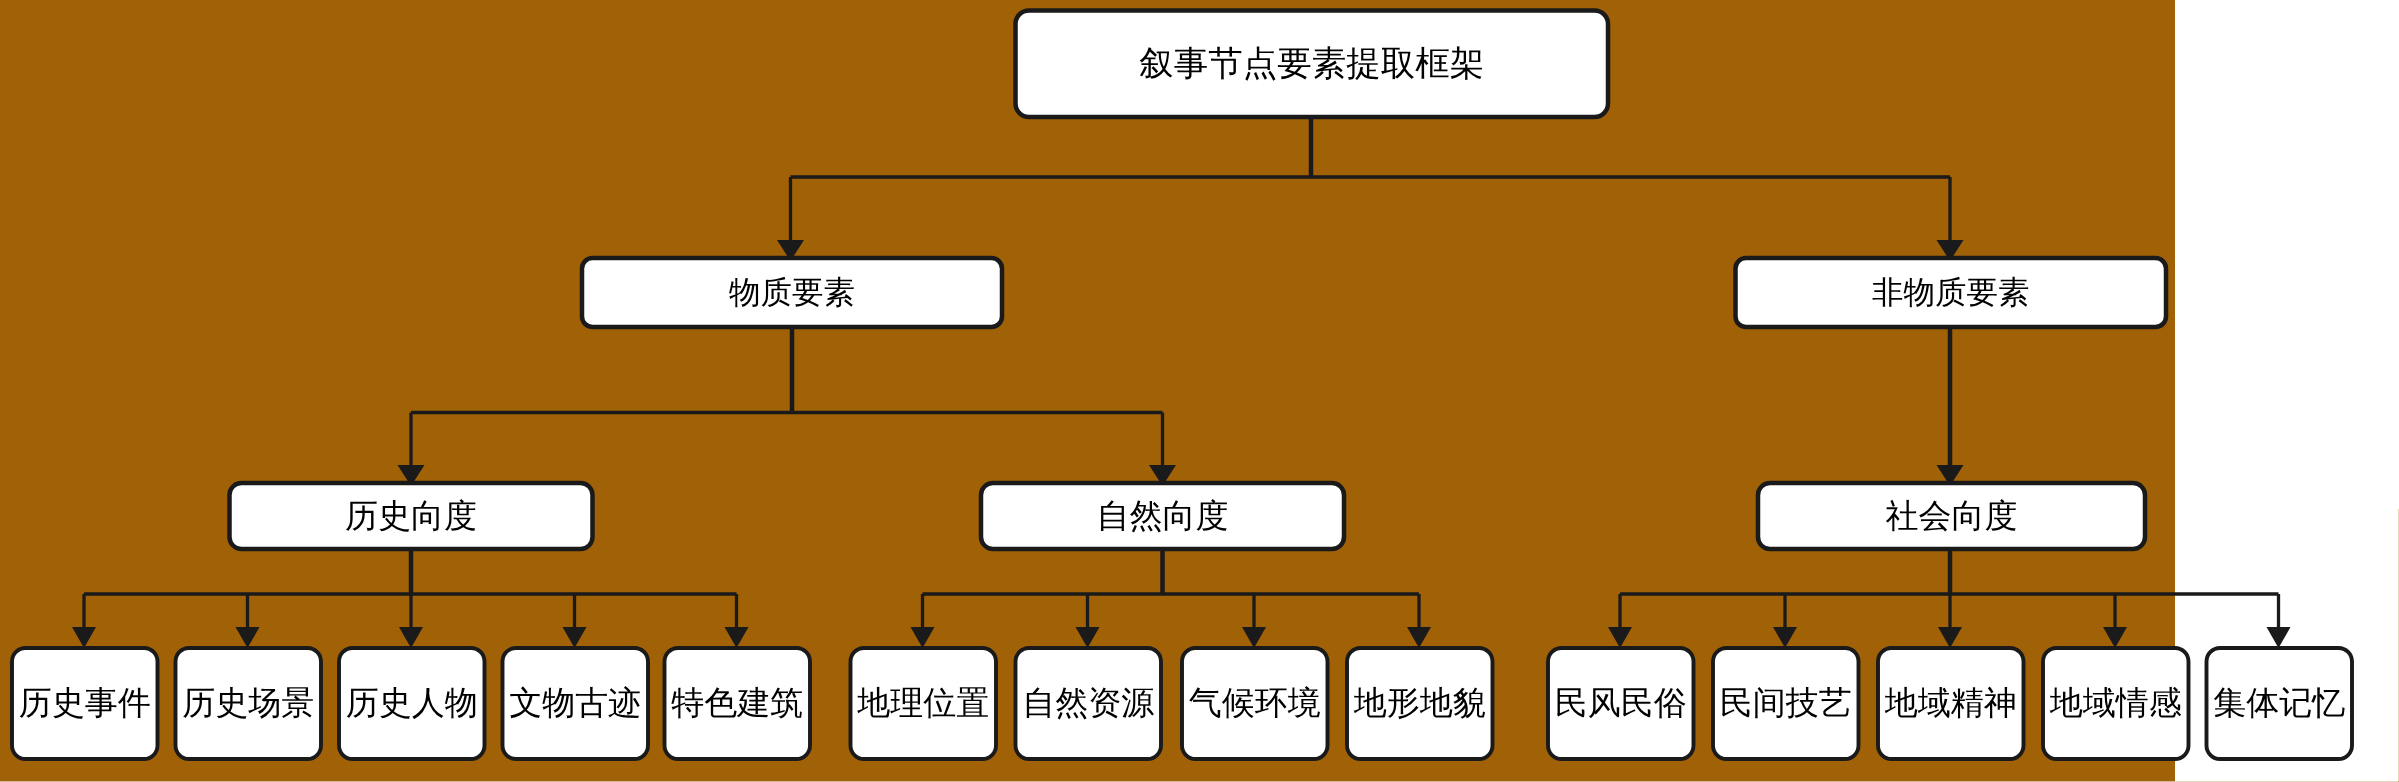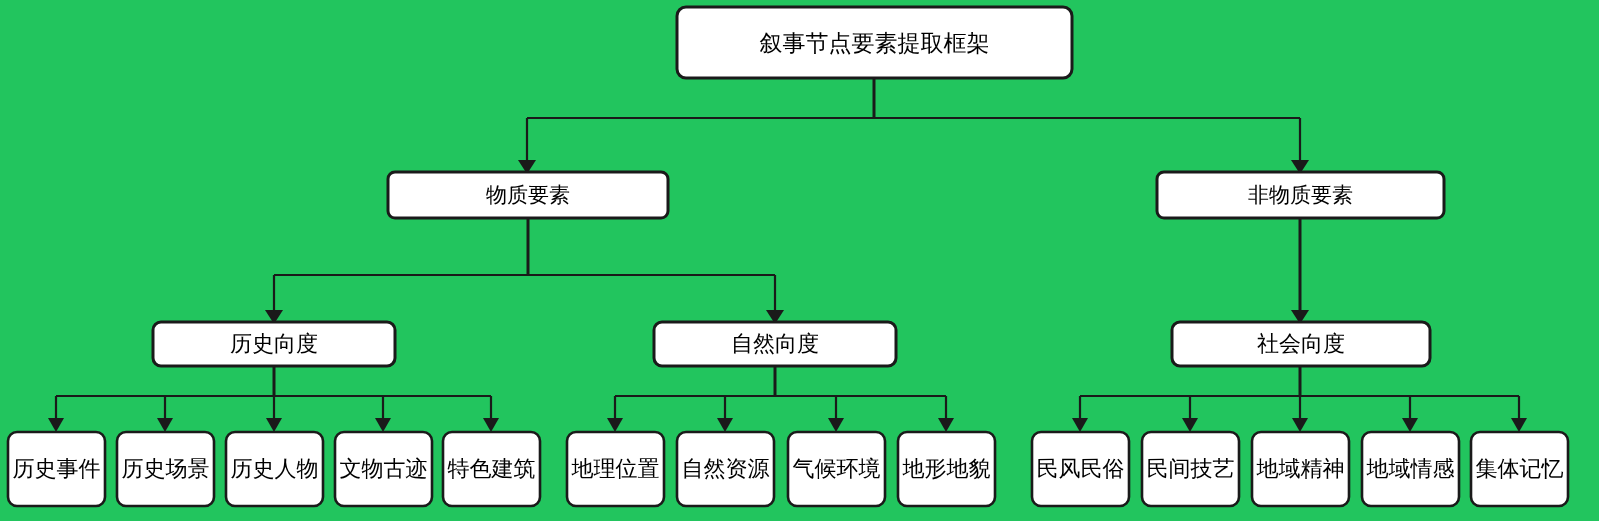--- a/index.html
+++ b/index.html
@@ -8,23 +8,23 @@
     background: #ffffff;
   }
   body {
     width: 1599px;
     height: 521px;
     overflow: hidden;
     font-family: "DejaVu Sans", "Liberation Sans", sans-serif;
   }
   #diagram-root {
     position: relative;
-    width: 1599px;
+    width: 1450px;
     height: 521px;
-    background: #22c55e;
+    background: #a16207;
     text-decoration: underline;
   }
   svg#flow {
     display: block;
     width: 1599px;
     height: 521px;
   }
   .node-rect {
     fill: #ffffff;
     stroke: #1a1a1a;

